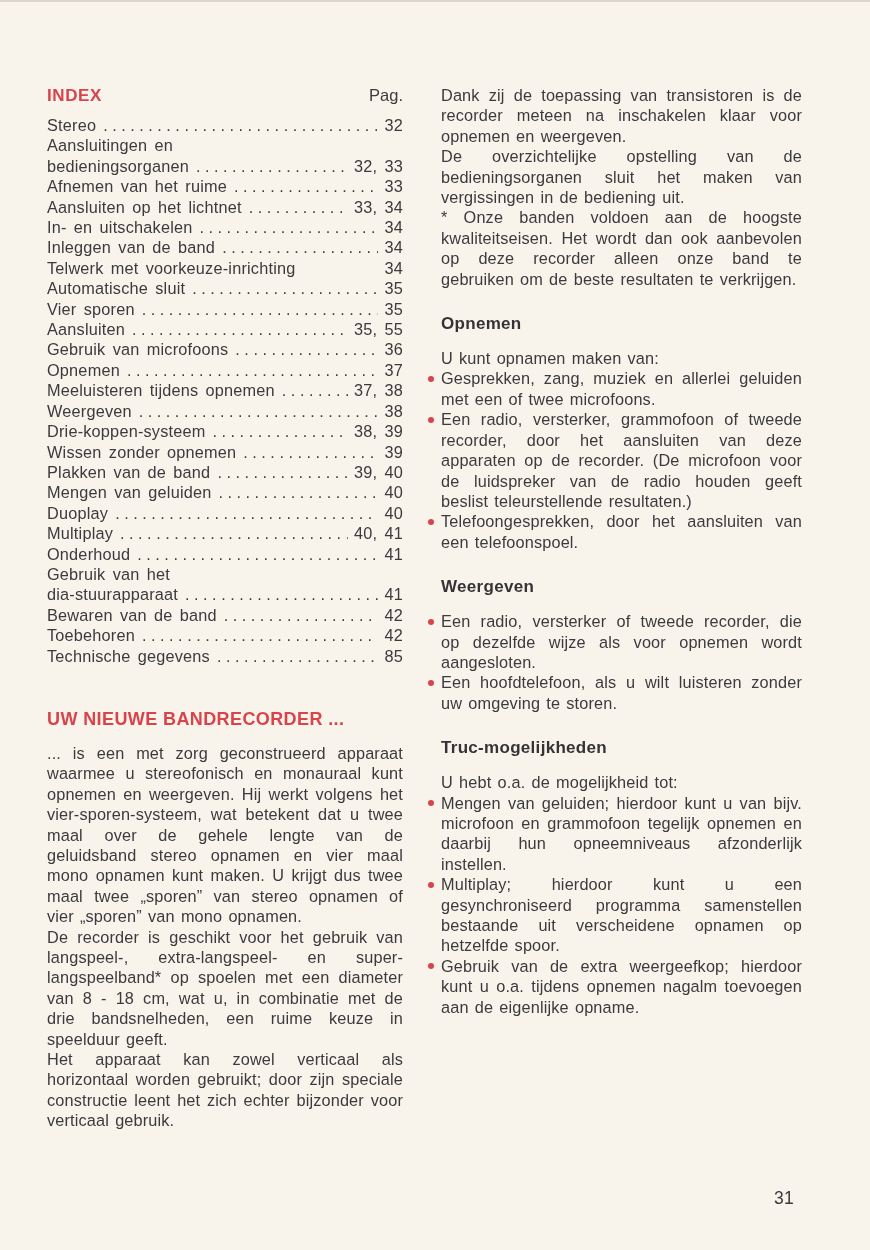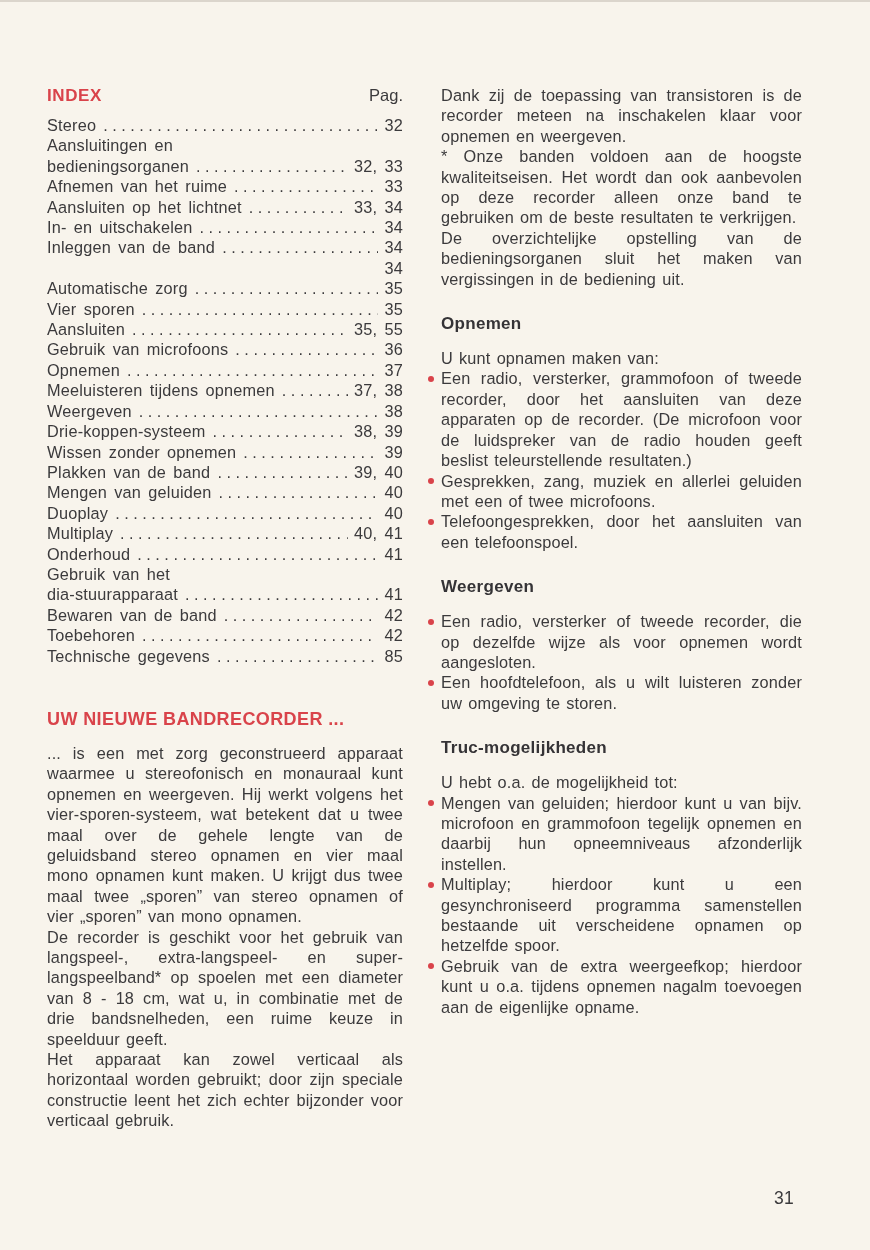--- a/index.html
+++ b/index.html
@@ -118,25 +118,26 @@
           <span class="t">In- en uitschakelen</span>
           <span class="leader">............................................................</span>
           <span class="pages">34</span>
         </div>
         <div class="index-row">
           <span class="t">Inleggen van de band</span>
           <span class="leader">............................................................</span>
           <span class="pages">34</span>
         </div>
         <div class="index-row">
+          <span class="t">Telwerk met voorkeuze-inrichting</span>
           <span class="spacer"></span>
           <span class="pages">34</span>
         </div>
         <div class="index-row">
-          <span class="t">Automatische zorg</span>
+          <span class="t">Automatische sluit</span>
           <span class="leader">............................................................</span>
           <span class="pages">35</span>
         </div>
         <div class="index-row">
           <span class="t">Vier sporen</span>
           <span class="leader">............................................................</span>
           <span class="pages">35</span>
         </div>
         <div class="index-row">
           <span class="t">Aansluiten</span>
@@ -229,30 +230,30 @@
         <p>... is een met zorg geconstrueerd apparaat waarmee u stereofonisch en monauraal kunt opnemen en weergeven. Hij werkt volgens het vier-sporen-systeem, wat betekent dat u twee maal over de gehele lengte van de geluidsband stereo opnamen en vier maal mono opnamen kunt maken. U krijgt dus twee maal twee „sporen” van stereo opnamen of vier „sporen” van mono opnamen.</p>
         <p>De recorder is geschikt voor het gebruik van langspeel-, extra-langspeel- en super-langspeelband* op spoelen met een diameter van 8 - 18 cm, wat u, in combinatie met de drie bandsnelheden, een ruime keuze in speelduur geeft.</p>
         <p>Het apparaat kan zowel verticaal als horizontaal worden gebruikt; door zijn speciale constructie leent het zich echter bijzonder voor verticaal gebruik.</p>
       </div>
 
   </div>
 
   <div class="col right">
     <div id="right-intro" class="body-text">
         <p>Dank zij de toepassing van transistoren is de recorder meteen na inschakelen klaar voor opnemen en weergeven.</p>
+        <p>De overzichtelijke opstelling van de bedieningsorganen sluit het maken van vergissingen in de bediening uit.</p>
         <p>* Onze banden voldoen aan de hoogste kwaliteitseisen. Het wordt dan ook aanbevolen op deze recorder alleen onze band te gebruiken om de beste resultaten te verkrijgen.</p>
-        <p>De overzichtelijke opstelling van de bedieningsorganen sluit het maken van vergissingen in de bediening uit.</p>
       </div>
     <div id="right-sections">
         <section>
           <h3 class="sec-heading">Opnemen</h3>
           <p style="margin: 0px; text-align: justify; font-size: 16.3px; line-height: 20.4px; letter-spacing: 0.15px; word-spacing: 1.5px;">U kunt opnamen maken van:</p>
           <ul class="bullets">
+            <li>Gesprekken, zang, muziek en allerlei geluiden met een of twee microfoons.</li>
             <li>Een radio, versterker, grammofoon of tweede recorder, door het aansluiten van deze apparaten op de recorder. (De microfoon voor de luidspreker van de radio houden geeft beslist teleurstellende resultaten.)</li>
-            <li>Gesprekken, zang, muziek en allerlei geluiden met een of twee microfoons.</li>
             <li>Telefoongesprekken, door het aansluiten van een telefoonspoel.</li>
           </ul>
         </section>
         <section>
           <h3 class="sec-heading">Weergeven</h3>
           <ul class="bullets">
             <li>Een radio, versterker of tweede recorder, die op dezelfde wijze als voor opnemen wordt aangesloten.</li>
             <li>Een hoofdtelefoon, als u wilt luisteren zonder uw omgeving te storen.</li>
           </ul>
         </section>

